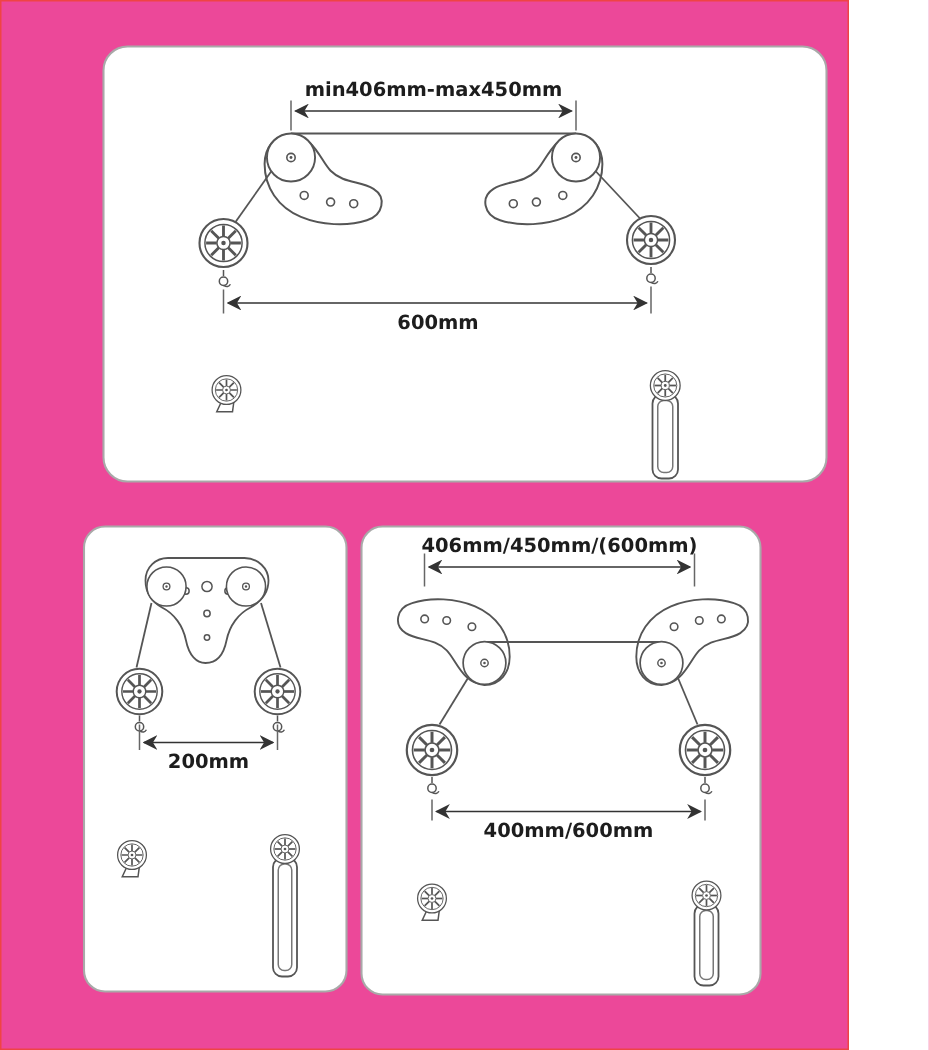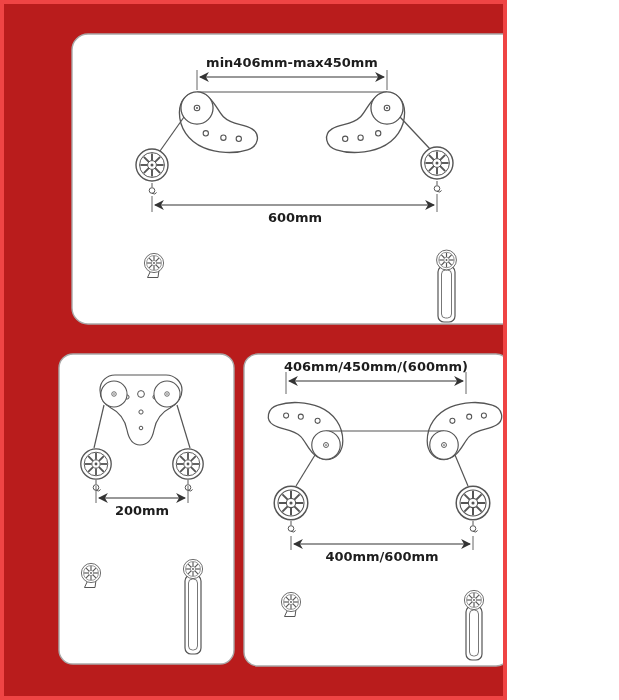--- a/index.html
+++ b/index.html
@@ -2,26 +2,26 @@
 <html><head>
 <meta charset="utf-8">
 <title>Diagram</title>
 <style>
   html, body {
     margin: 0;
     padding: 0;
     background: #ffffff;
   }
   .stage {
-    width: 507px;
+    width: 566px;
     height: 700px;
     position: relative;
-    background: #b91c1c;
+    background: #ec4899;
     box-sizing: border-box;
-    border: 4px solid #ef4444;
+    border: 1px solid #ef4444;
     overflow: hidden;
     font-family: "DejaVu Sans", "Liberation Sans", sans-serif;
   }
   svg { display: block; }
   .panel {
     fill: #ffffff;
     stroke: #a9a9a9;
     stroke-width: 1.4;
   }
   .part {

